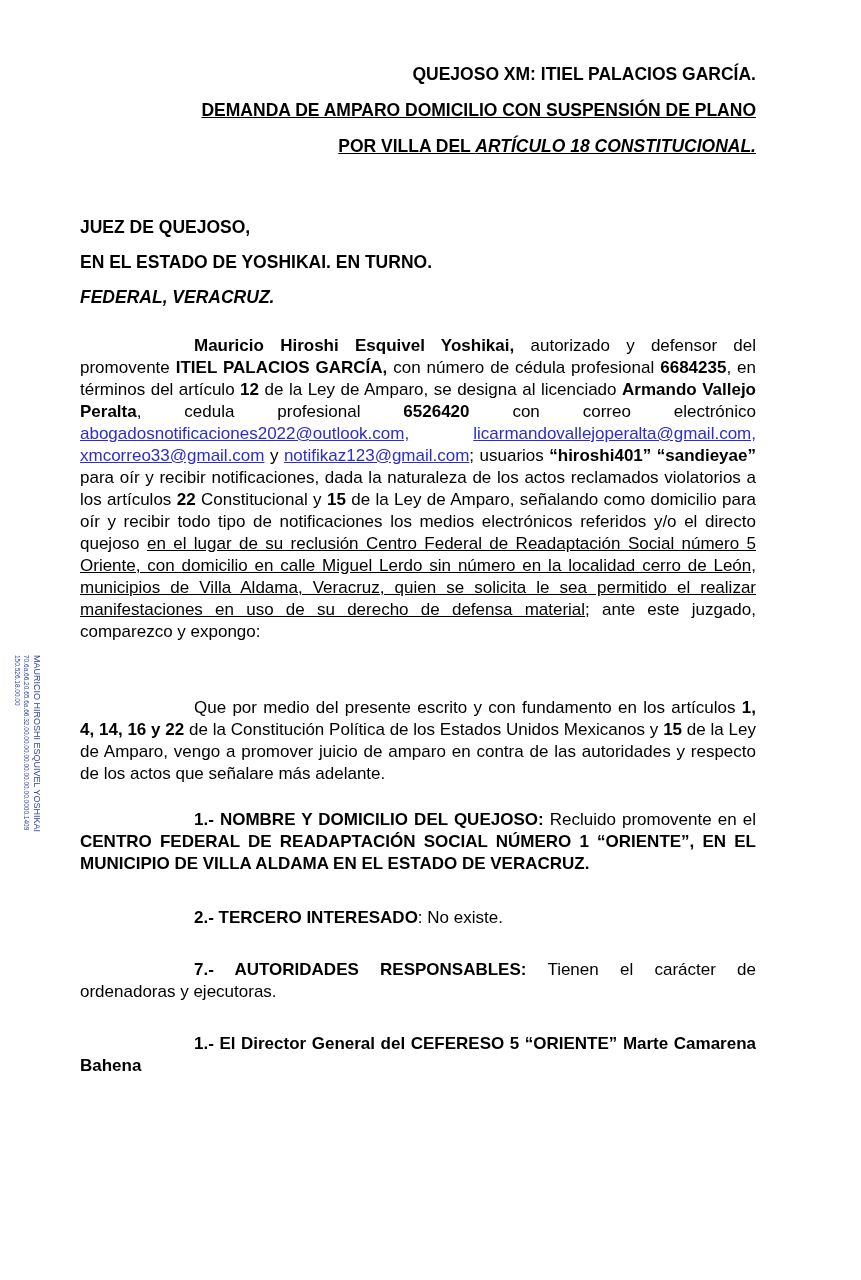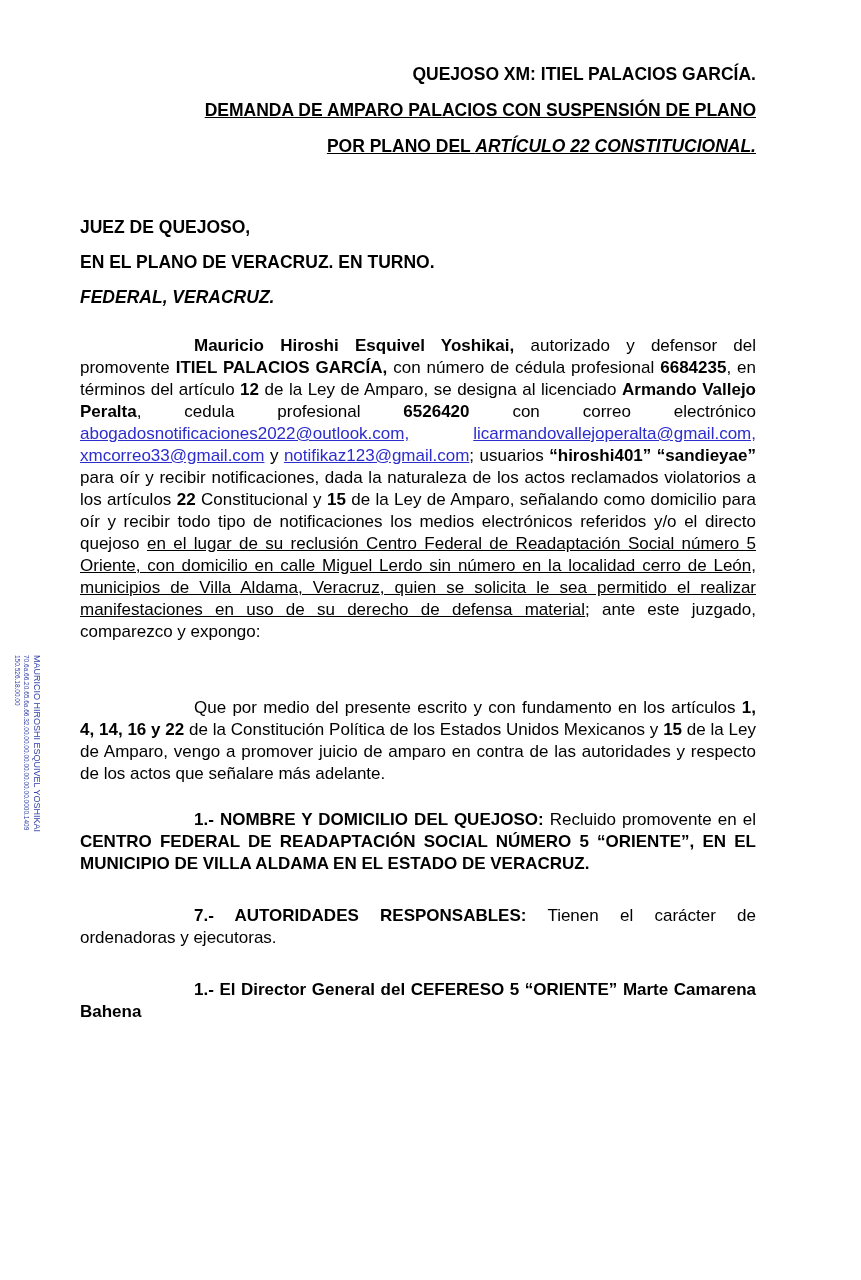--- a/index.html
+++ b/index.html
@@ -78,32 +78,33 @@
   <div class="stamp">
     <div class="s1">MAURICIO HIROSHI ESQUIVEL YOSHIKAI</div>
     <div class="s2">70.6a.66.20.65.6a.66.32.00.00.00.00.00.00.00.00.0000.1409</div>
     <div class="s3">150.526.18.00.00</div>
   </div>
 
   <div class="content">
 
     <div class="doc-header">
       <div>QUEJOSO XM: ITIEL PALACIOS GARCÍA.</div>
-      <div class="u-line">DEMANDA DE AMPARO PALACIOS CON SUSPENSIÓN DE PLANO</div>
-      <div><span class="u-line">POR PLANO DEL </span><span class="u-line it">ARTÍCULO 22 CONSTITUCIONAL.</span></div>
+      <div class="u-line">DEMANDA DE AMPARO DOMICILIO CON SUSPENSIÓN DE PLANO</div>
+      <div><span class="u-line">POR VILLA DEL </span><span class="u-line it">ARTÍCULO 18 CONSTITUCIONAL.</span></div>
     </div>
 
     <div class="addressee">
       <div>JUEZ DE QUEJOSO,</div>
-      <div>EN EL PLANO DE VERACRUZ. EN TURNO.</div>
+      <div>EN EL ESTADO DE YOSHIKAI. EN TURNO.</div>
       <div class="it">FEDERAL, VERACRUZ.</div>
     </div>
 
     <div>
         <p class="para p1"><span class="b">Mauricio Hiroshi Esquivel Yoshikai,</span><span> autorizado y defensor del promovente </span><span class="b">ITIEL PALACIOS GARCÍA,</span><span> con número de cédula profesional </span><span class="b">6684235</span><span>, en términos del artículo </span><span class="b">12</span><span> de la Ley de Amparo, se designa al licenciado </span><span class="b">Armando Vallejo Peralta</span><span>, cedula profesional </span><span class="b">6526420</span><span> con correo electrónico </span><a href="#">abogadosnotificaciones2022@outlook.com,</a><span> </span><a href="#">licarmandovallejoperalta@gmail.com,</a><span> </span><a href="#">xmcorreo33@gmail.com</a><span> y </span><a href="#">notifikaz123@gmail.com</a><span>; usuarios </span><span class="b">“hiroshi401” “sandieyae”</span><span> para oír y recibir notificaciones, dada la naturaleza de los actos reclamados violatorios a los artículos </span><span class="b">22</span><span> Constitucional y </span><span class="b">15</span><span> de la Ley de Amparo, señalando como domicilio para oír y recibir todo tipo de notificaciones los medios electrónicos referidos y/o el directo quejoso </span><span class="u">en el lugar de su reclusión Centro Federal de Readaptación Social número 5 Oriente, con domicilio en calle Miguel Lerdo sin número en la localidad cerro de León, municipios de Villa Aldama, Veracruz, quien se solicita le sea permitido el realizar manifestaciones en uso de su derecho de defensa material</span><span>; ante este juzgado, comparezco y expongo:</span></p>
         <p class="para p2"><span>Que por medio del presente escrito y con fundamento en los artículos </span><span class="b">1, 4, 14, 16 y 22</span><span> de la Constitución Política de los Estados Unidos Mexicanos y </span><span class="b">15</span><span> de la Ley de Amparo, vengo a promover juicio de amparo en contra de las autoridades y respecto de los actos que señalare más adelante.</span></p>
-        <p class="para p3"><span class="b">1.- NOMBRE Y DOMICILIO DEL QUEJOSO:</span><span> Recluido promovente en el </span><span class="b">CENTRO FEDERAL DE READAPTACIÓN SOCIAL NÚMERO 5 “ORIENTE”, EN EL MUNICIPIO DE VILLA ALDAMA EN EL ESTADO DE VERACRUZ.</span></p>
+        <p class="para p3"><span class="b">1.- NOMBRE Y DOMICILIO DEL QUEJOSO:</span><span> Recluido promovente en el </span><span class="b">CENTRO FEDERAL DE READAPTACIÓN SOCIAL NÚMERO 1 “ORIENTE”, EN EL MUNICIPIO DE VILLA ALDAMA EN EL ESTADO DE VERACRUZ.</span></p>
+        <p class="para p4"><span class="b">2.- TERCERO INTERESADO</span><span>: No existe.</span></p>
         <p class="para p5"><span class="b">7.- AUTORIDADES RESPONSABLES:</span><span> Tienen el carácter de ordenadoras y ejecutoras.</span></p>
         <p class="para p6"><span class="b">1.- El Director General del CEFERESO 5 “ORIENTE” Marte Camarena Bahena</span></p>
       </div>
 
   </div>
 </div>
 
 </body></html>

